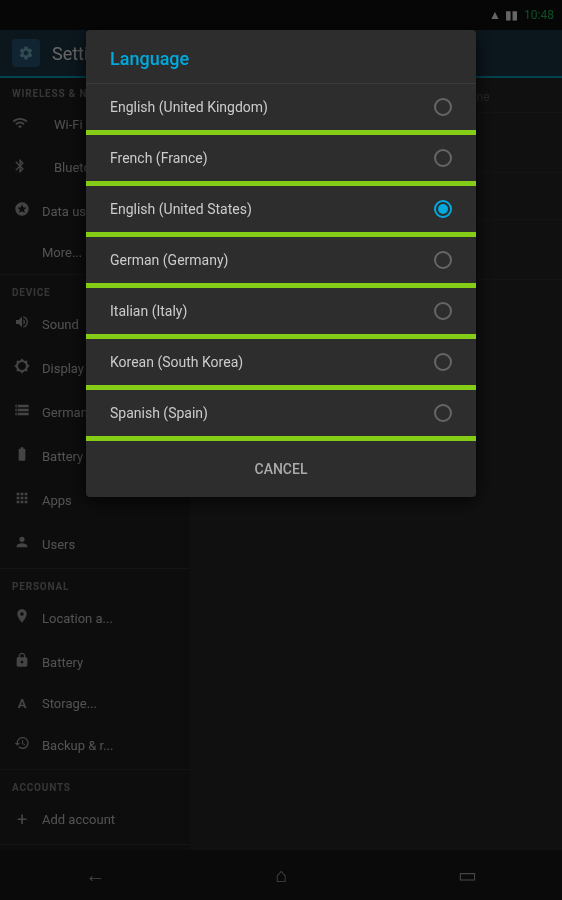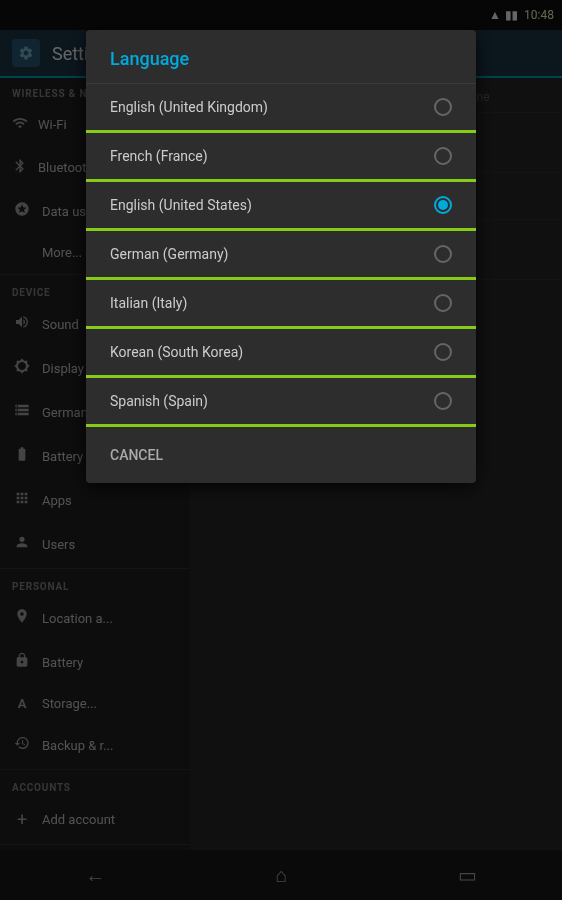--- a/index.html
+++ b/index.html
@@ -22,21 +22,21 @@
       align-items: center;
       padding: 0 8px;
       gap: 6px;
     }
     .status-icons {
       display: flex;
       align-items: center;
       gap: 4px;
     }
     .status-time {
-      color: #fef9c3;
+      color: #22c55e;
       font-size: 12px;
     }
 
     
     .app-header {
       width: 562px;
       height: 48px;
       background: #1e3a4a;
       display: flex;
       align-items: center;
@@ -162,21 +162,21 @@
       align-items: center;
       justify-content: space-between;
       padding: 12px 12px;
       color: #ccc;
       font-size: 13px;
       cursor: pointer;
     }
     .sidebar-item-with-toggle .left {
       display: flex;
       align-items: center;
-      gap: 10px;
+      gap: 26px;
     }
 
     
     .bottom-nav {
       width: 562px;
       height: 50px;
       background: #1a1a1a;
       display: flex;
       align-items: center;
       justify-content: space-around;
@@ -211,21 +211,21 @@
       color: #00aadd;
       font-size: 18px;
       font-weight: 500;
       border-bottom: 1px solid #3a3a3a;
     }
     .modal-list-item {
       display: flex;
       align-items: center;
       justify-content: space-between;
       padding: 14px 24px;
-      border-bottom: 3px solid #84cc16;
+      border-bottom: 5px solid #84cc16;
       cursor: pointer;
     }
     .modal-list-item .option-label {
       color: #ccc;
       font-size: 14px;
     }
     .radio-circle {
       width: 18px;
       height: 18px;
       border-radius: 50%;
@@ -239,21 +239,21 @@
     }
     .radio-circle.selected::after {
       content: '';
       width: 10px;
       height: 10px;
       background: #00aadd;
       border-radius: 50%;
     }
     .modal-actions {
       display: flex;
-      justify-content: flex-start;
+      justify-content: center;
       padding: 12px 8px;
     }
     .modal-cancel-btn {
       color: #aaa;
       font-size: 14px;
       padding: 8px 16px;
       cursor: pointer;
       text-transform: uppercase;
       font-weight: 500;
     }

